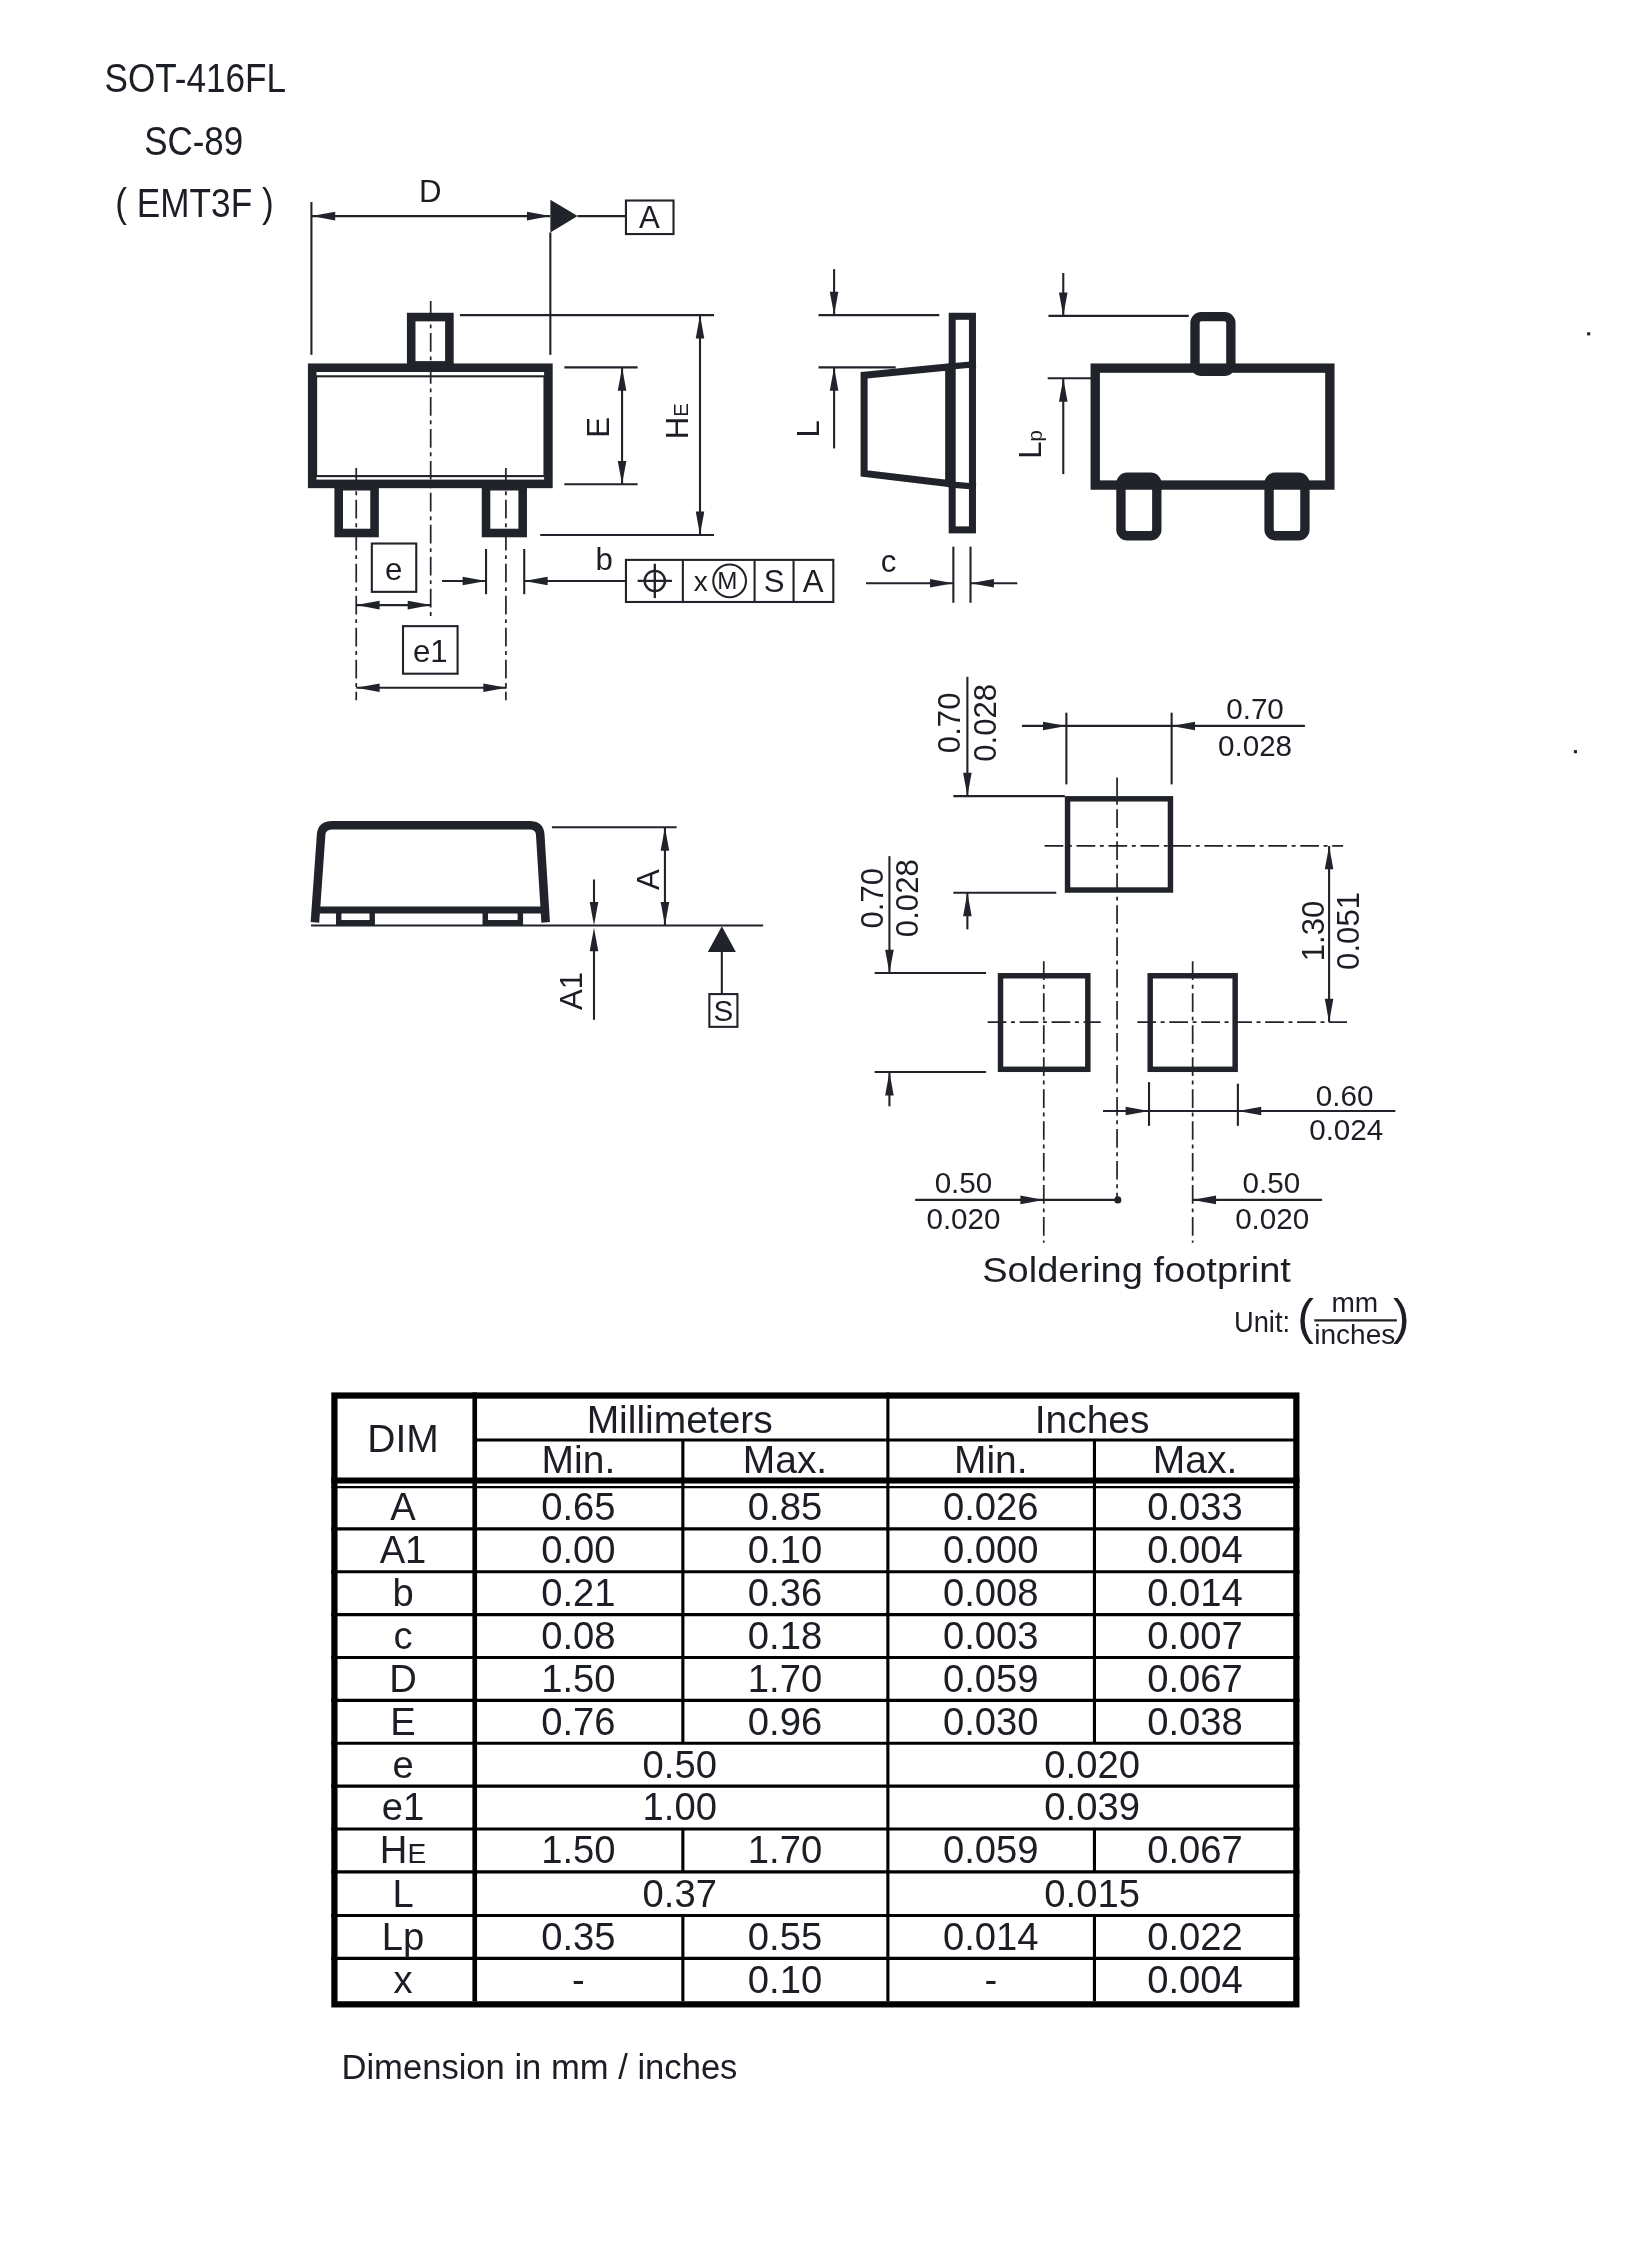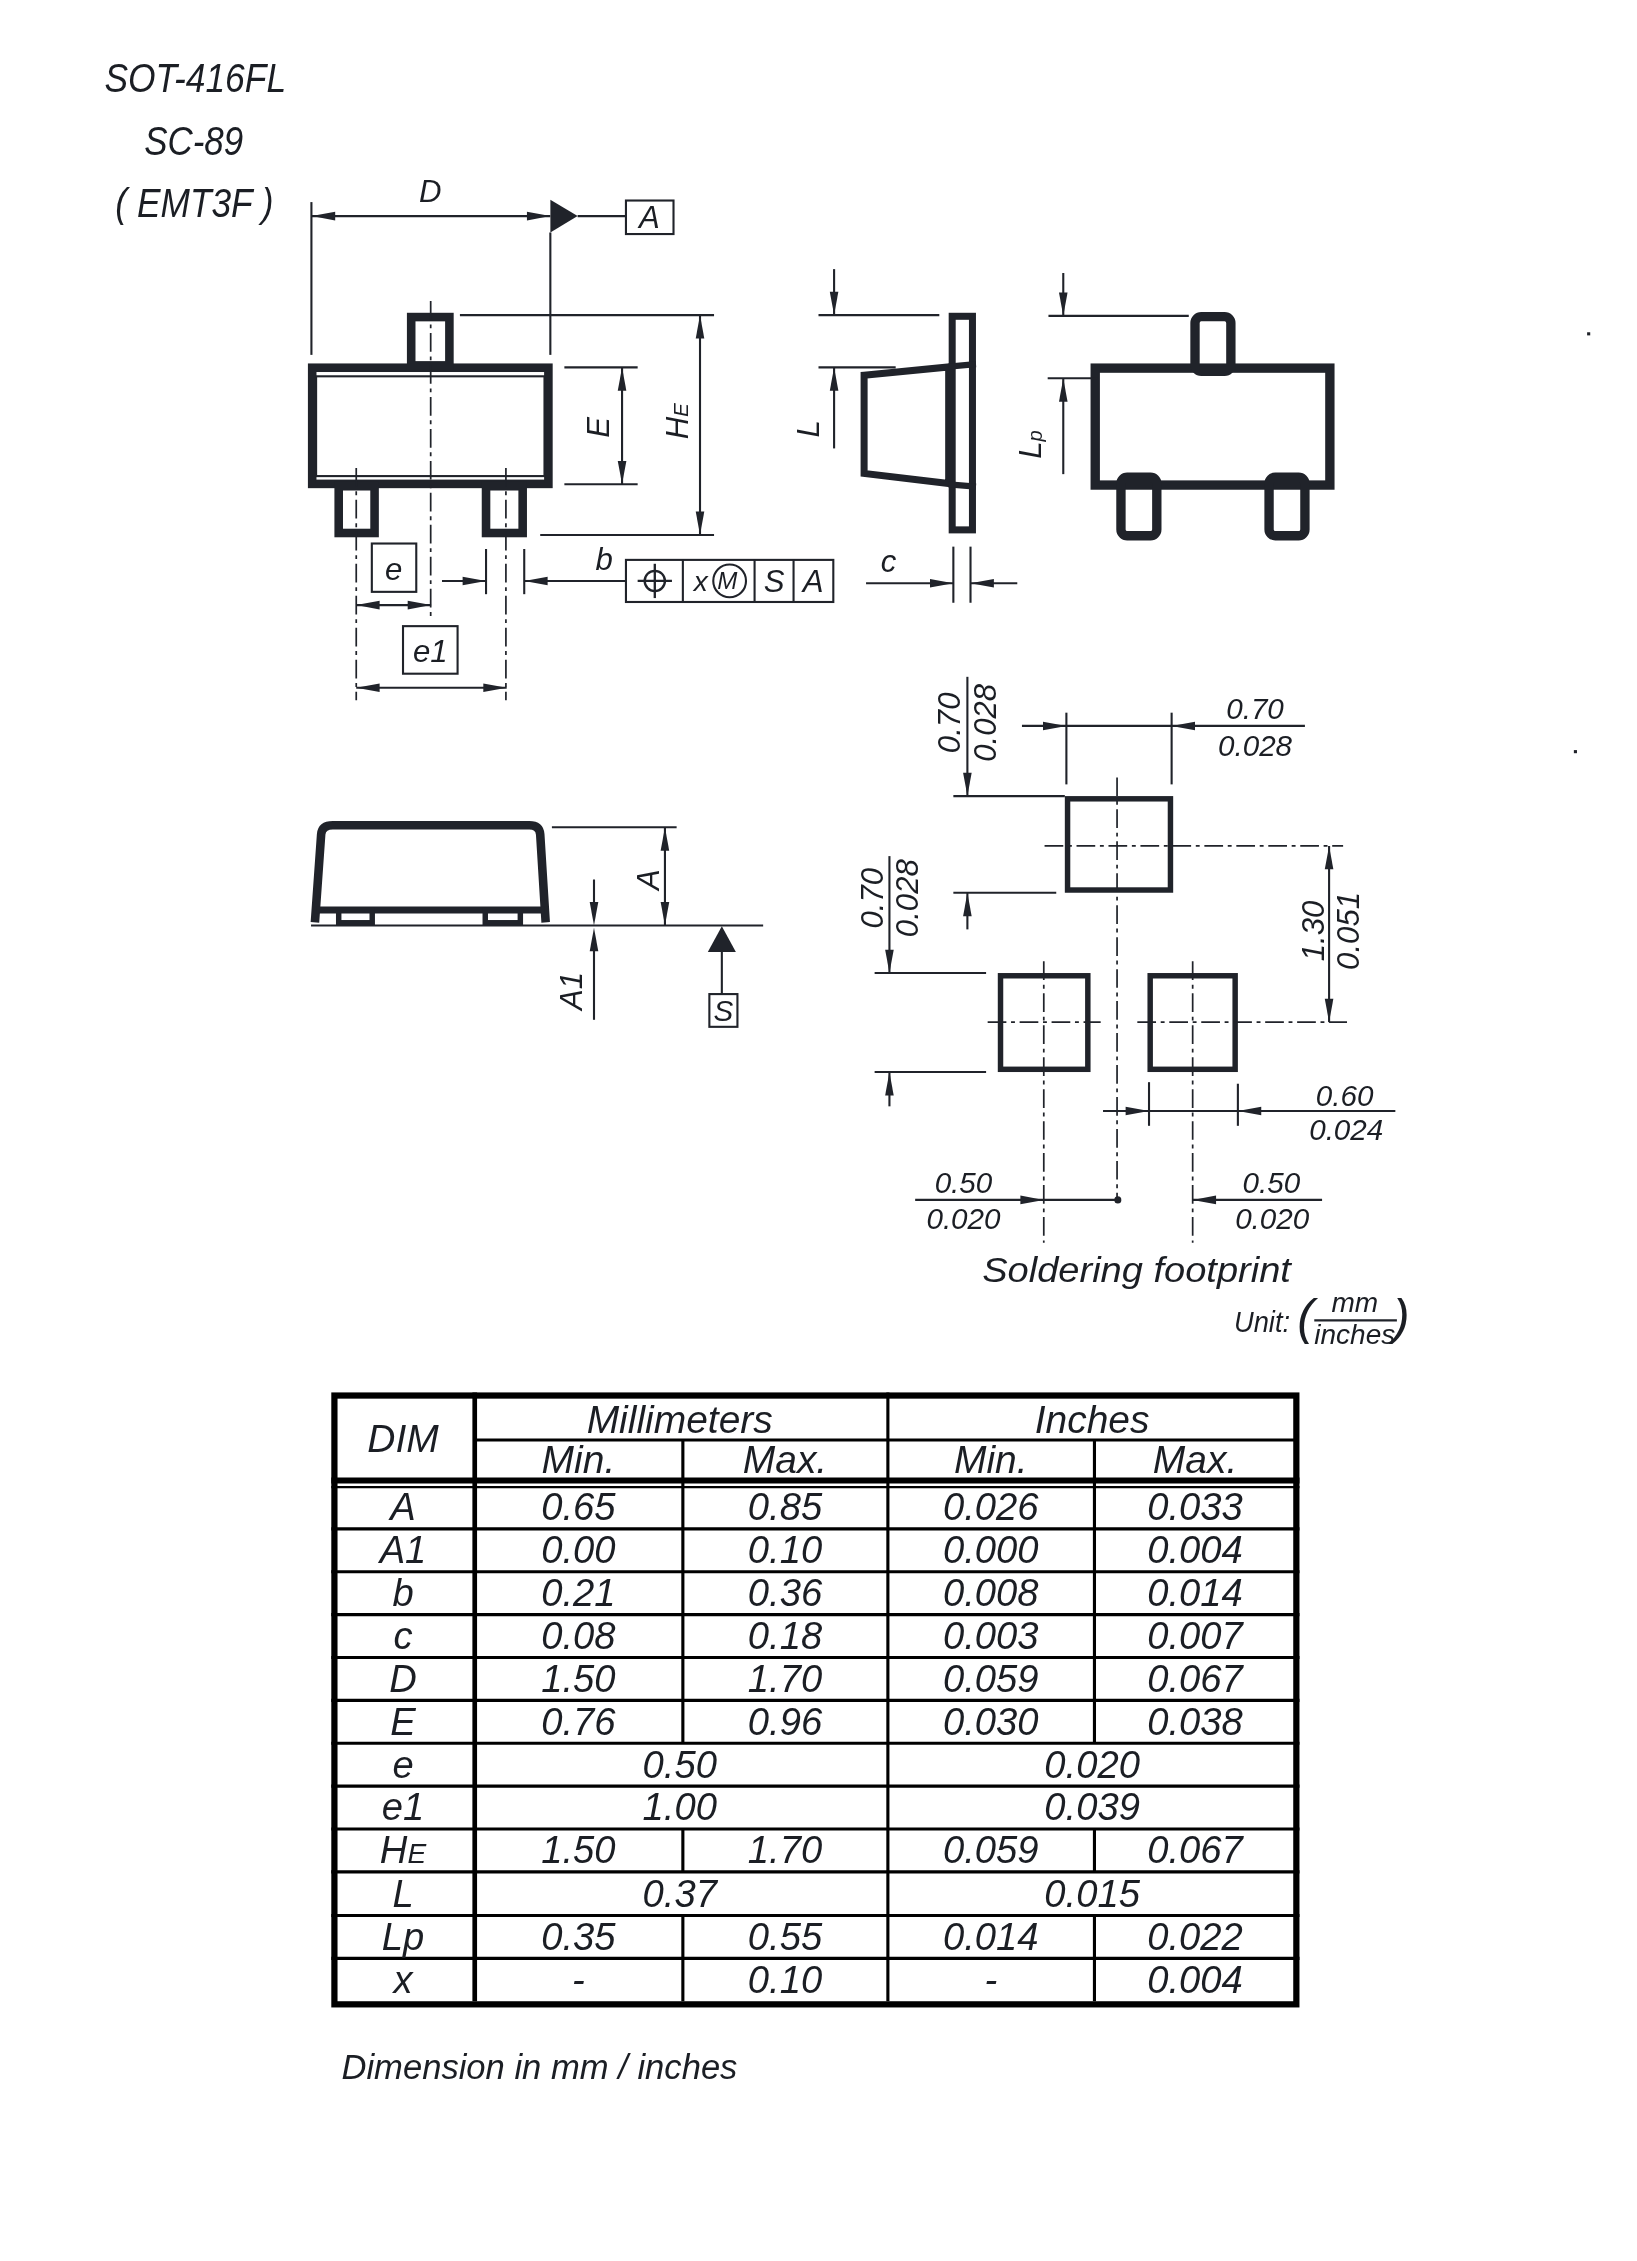--- a/index.html
+++ b/index.html
@@ -1,16 +1,16 @@
 <!DOCTYPE html>
 <html style="font-size:12.5px"><head>
 <meta charset="utf-8">
 <style>
   html,body{margin:0;padding:0;background:#ffffff;}
-  .page{position:relative;width:1637px;height:2261px;background:#ffffff;overflow:hidden;font-style:italic;}
+  .page{position:relative;width:1637px;height:2261px;background:#ffffff;overflow:hidden;}
   svg{display:block;}
   text{font-family:"Liberation Sans", sans-serif;fill:#1b1e24;}
 </style>
 </head>
 <body>
 
 <div class="page">
 <svg width="1637" height="2261" viewBox="0 0 2100 2900" xmlns="http://www.w3.org/2000/svg">
 <defs>
 <polygon id="arr" points="0,0 -30,-5.5 -30,5.5"></polygon>

